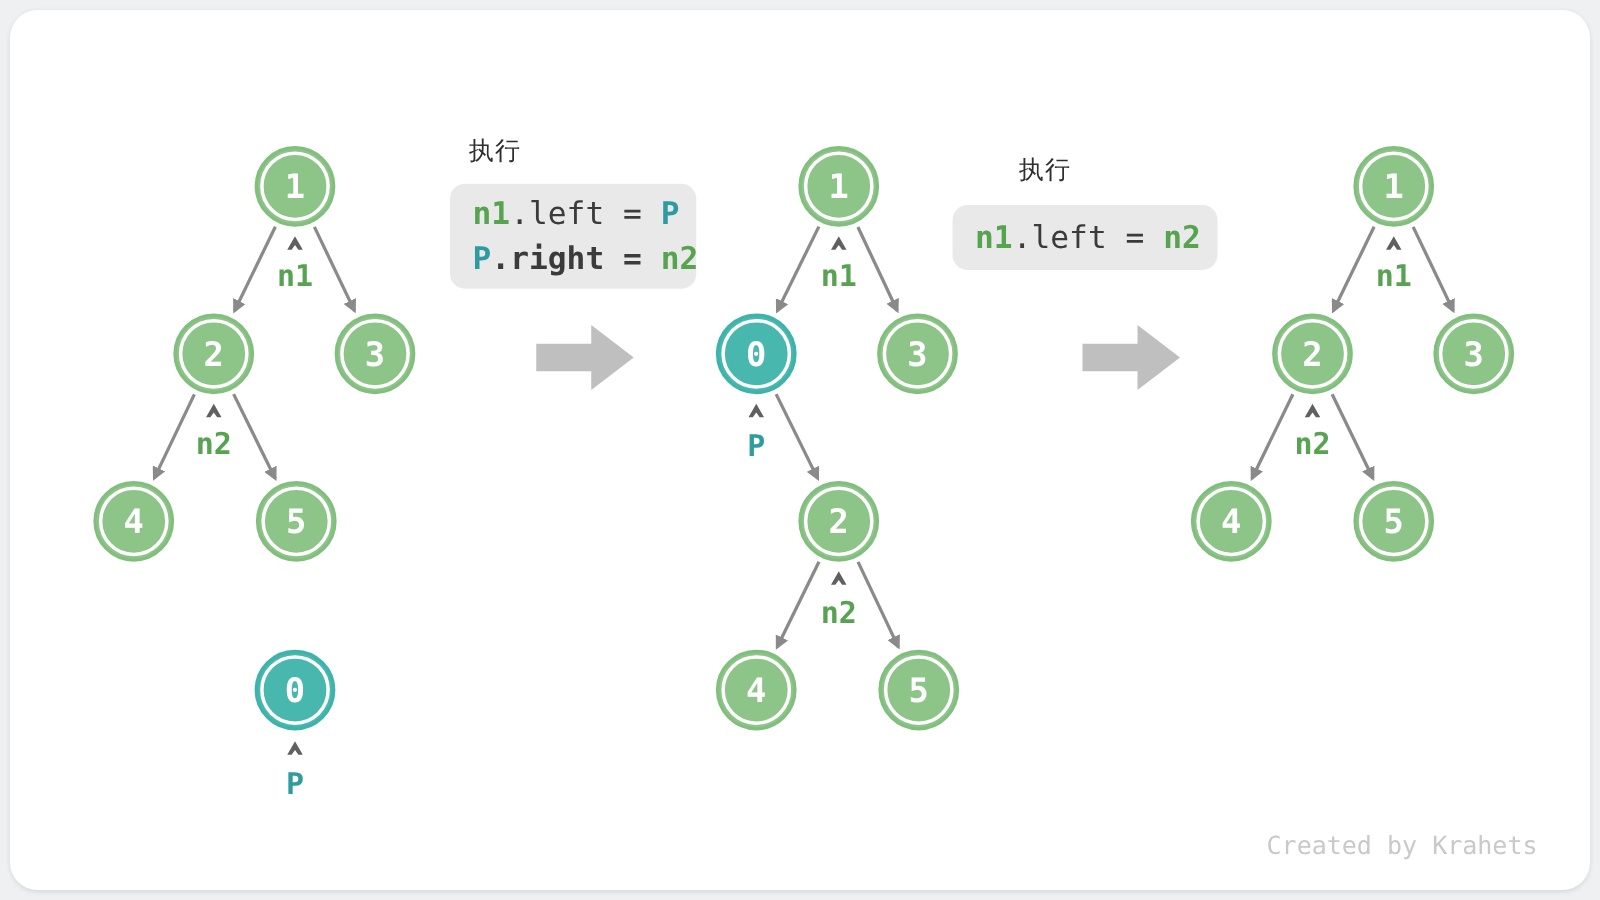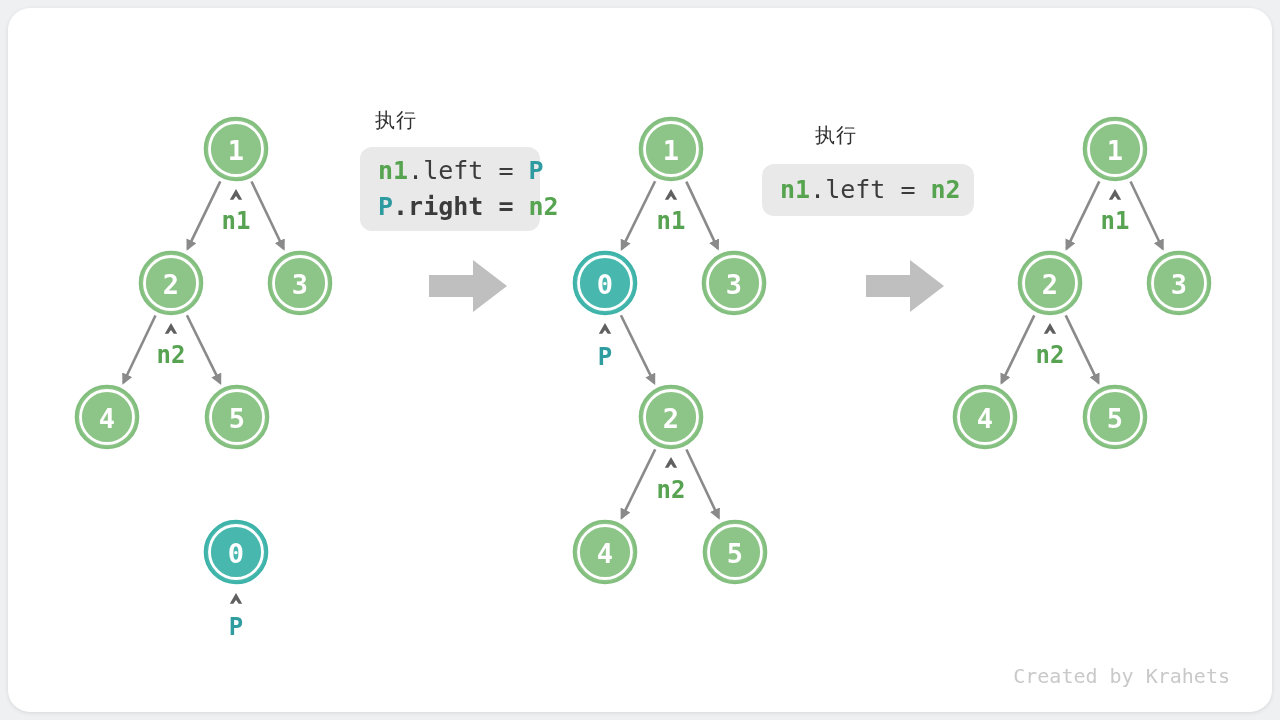--- a/index.html
+++ b/index.html
@@ -125,21 +125,21 @@
         <text x="977" y="410" fill="#ffffff" text-anchor="middle" dominant-baseline="central" font-family="&quot;DejaVu Sans Mono&quot;,&quot;Liberation Mono&quot;,monospace" font-size="27" font-weight="bold">4</text>
         <circle cx="1107" cy="409" r="31" fill="#8dc487" stroke="#82bf7e" stroke-width="2.6"></circle>
         <circle cx="1107" cy="409" r="26.5" fill="none" stroke="#ffffff" stroke-width="2.8"></circle>
         <text x="1107" y="410" fill="#ffffff" text-anchor="middle" dominant-baseline="central" font-family="&quot;DejaVu Sans Mono&quot;,&quot;Liberation Mono&quot;,monospace" font-size="27" font-weight="bold">5</text>
       </g>
       <polygon points="421,267 465,267 465,252 499,278 465,304 465,289 421,289" fill="#bfbfbf"></polygon>
       <polygon points="858,267 902,267 902,252 936,278 902,304 902,289 858,289" fill="#bfbfbf"></polygon>
     </svg>
   <div id="code-layer">
       <div class="code-title" style="left: 367px; top: 99px; color: rgb(47, 47, 47);">执行</div>
-      <div class="code-box" style="left: 352px; top: 139px; width: 180px; height: 84px; background: rgb(233, 233, 233); padding-top: 6px; box-sizing: border-box;">
+      <div class="code-box" style="left: 352px; top: 139px; width: 197px; height: 84px; background: rgb(233, 233, 233); padding-top: 6px; box-sizing: border-box;">
         <div class="code-line"><span style="color: rgb(86, 164, 79); font-weight: 700;">n1</span><span style="color: rgb(59, 59, 59); font-weight: 500;">.left = </span><span style="color: rgb(46, 155, 160); font-weight: 700;">P</span></div>
         <div class="code-line"><span style="color: rgb(46, 155, 160); font-weight: 700;">P</span><span style="color: rgb(59, 59, 59); font-weight: 700;">.right = </span><span style="color: rgb(86, 164, 79); font-weight: 700;">n2</span></div>
       </div>
       <div class="code-title" style="left: 807px; top: 114px; color: rgb(47, 47, 47);">执行</div>
       <div class="code-box" style="left: 754px; top: 156px; width: 212px; height: 52px; background: rgb(233, 233, 233); padding-top: 8px; box-sizing: border-box;">
         <div class="code-line"><span style="color: rgb(86, 164, 79); font-weight: 700;">n1</span><span style="color: rgb(59, 59, 59); font-weight: 500;">.left = </span><span style="color: rgb(86, 164, 79); font-weight: 700;">n2</span></div>
       </div>
     </div>
   <div class="footer" style="color: rgb(201, 201, 201);">Created by Krahets</div>
 </div>

